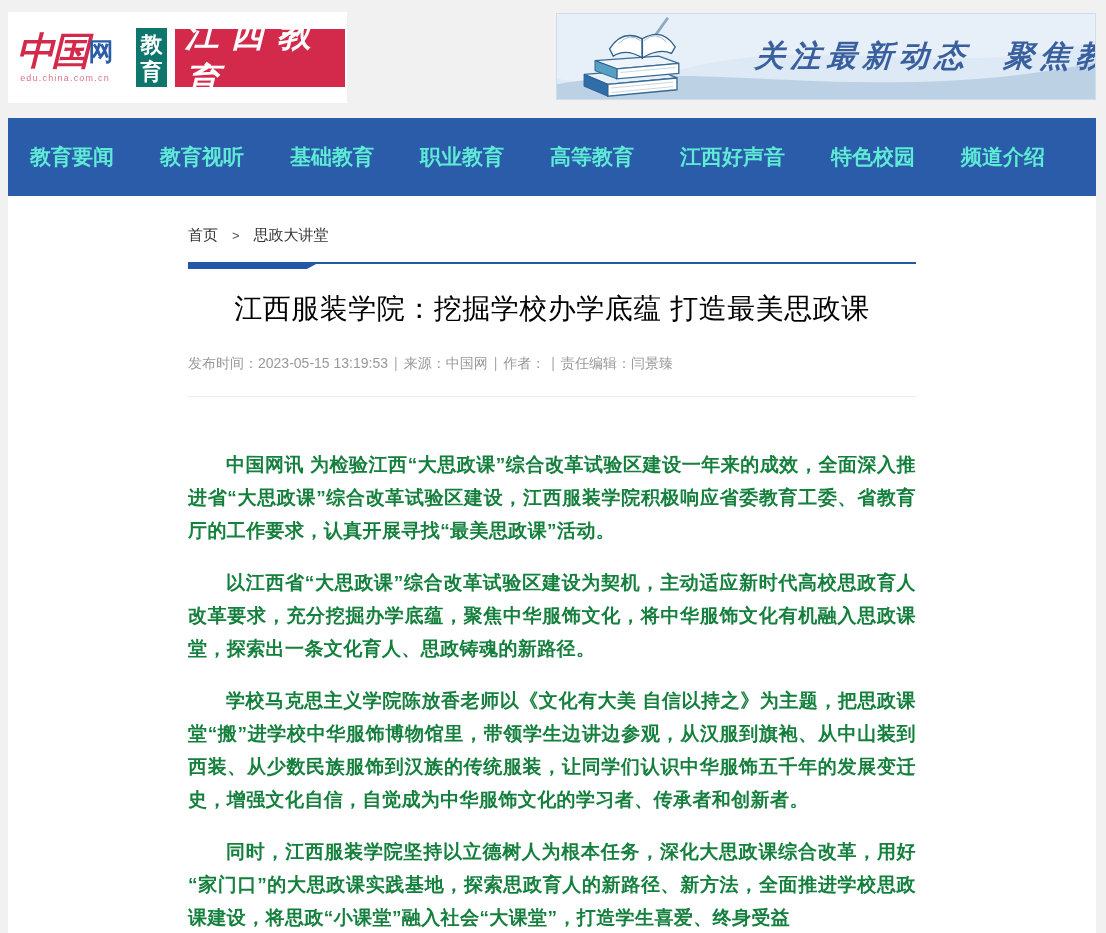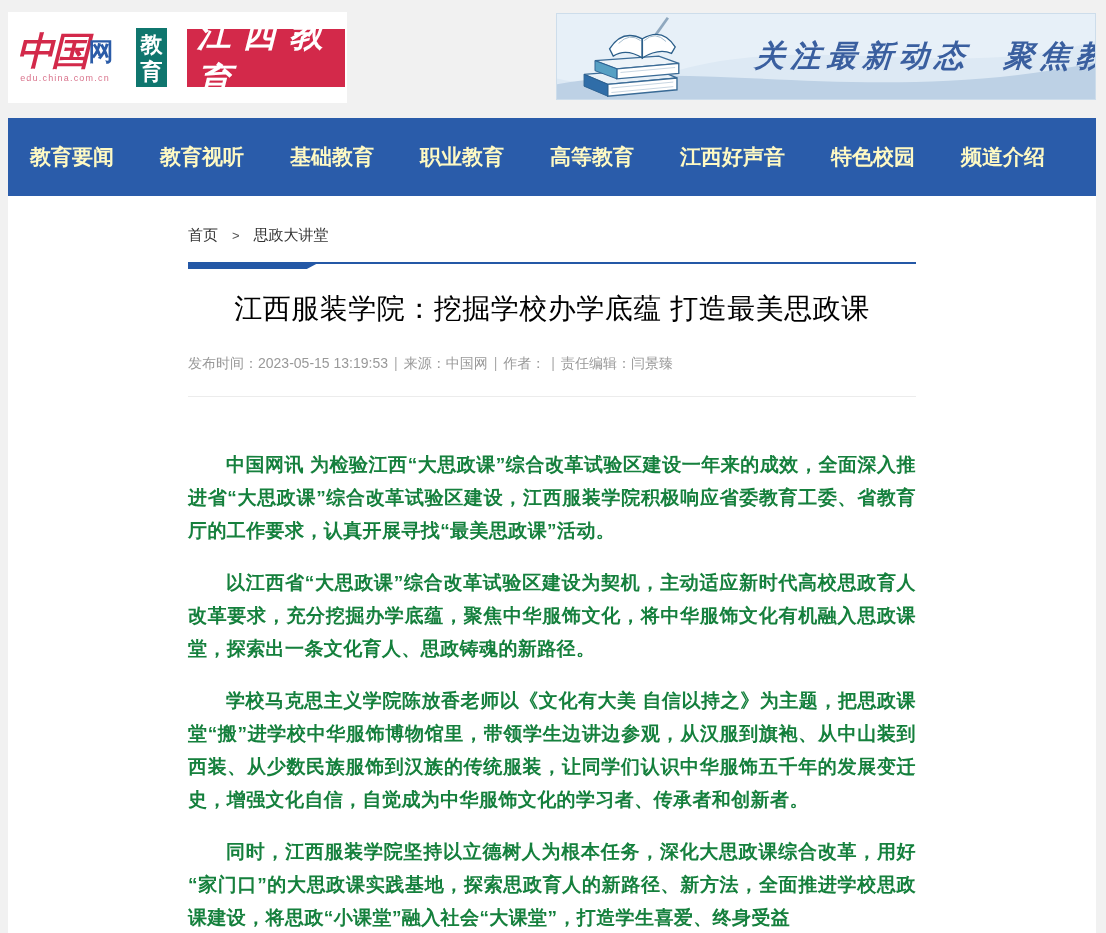--- a/index.html
+++ b/index.html
@@ -27,21 +27,21 @@
     font-weight:bold; font-size:25px; color:#2b5ca8; margin-left:2px;
     vertical-align:4px;
   }
   .cn-url { font-size:9px; color:#d9738c; letter-spacing:1.2px; margin-top:3px; white-space:nowrap; }
   .edu-badge {
     width:31px; height:59px; margin-left:16px; background:#0f766e; color:#fff;
     font-size:22px; line-height:27px; font-weight:bold; text-align:center;
     word-break:break-all; padding-top:3px; cursor:pointer;
   }
   .channel-badge {
-    flex:1; height:58px; margin-left:20px; background:#d3294a; color:#fff;
+    flex:1; height:58px; margin-left:8px; background:#d3294a; color:#fff;
     display:flex; align-items:center; justify-content:center;
     font-family:"DejaVu Serif","Liberation Serif",serif;
     font-style:italic; font-weight:bold; font-size:34px; letter-spacing:12px;
     padding-left:10px; cursor:pointer;
   }
   .banner {
     position:absolute; right:10px; top:13px; width:540px; height:87px;
     background:#dde9f4; border:1px solid #cdddeb; overflow:hidden;
     display:flex; align-items:center; cursor:pointer;
   }
@@ -51,21 +51,21 @@
     position:relative; margin-left:34px; color:#3a5f9f; font-size:30px;
     font-weight:bold; font-family:"DejaVu Serif","Liberation Serif",serif;
     font-style:italic; letter-spacing:6px; white-space:pre; transform:skewX(-4deg);
   }
   
   .main-nav {
     margin-left:8px; width:1088px; height:78px; background:#2a5caa;
     display:flex; align-items:center; padding-left:22px; gap:46px;
   }
   .nav-item {
-    color:#fef9c3; font-size:21px; font-weight:bold; text-decoration:none;
+    color:#5eead4; font-size:21px; font-weight:bold; text-decoration:none;
     white-space:nowrap; cursor:pointer;
   }
   
   .content { margin-left:8px; width:1088px; min-height:737px; background:#ffffff; }
   .inner { margin-left:180px; width:728px; }
   .breadcrumb { padding-top:30px; font-size:15px; color:#333; height:45px; }
   .breadcrumb a { color:#333; text-decoration:none; cursor:pointer; }
   .crumb-sep { color:#555; margin:0 14px; font-size:13px; }
   .rule { position:relative; margin-top:21px; height:7px; }
   .rule-thin { position:absolute; left:0; right:0; top:0; height:2px; background:#2458a6; }

